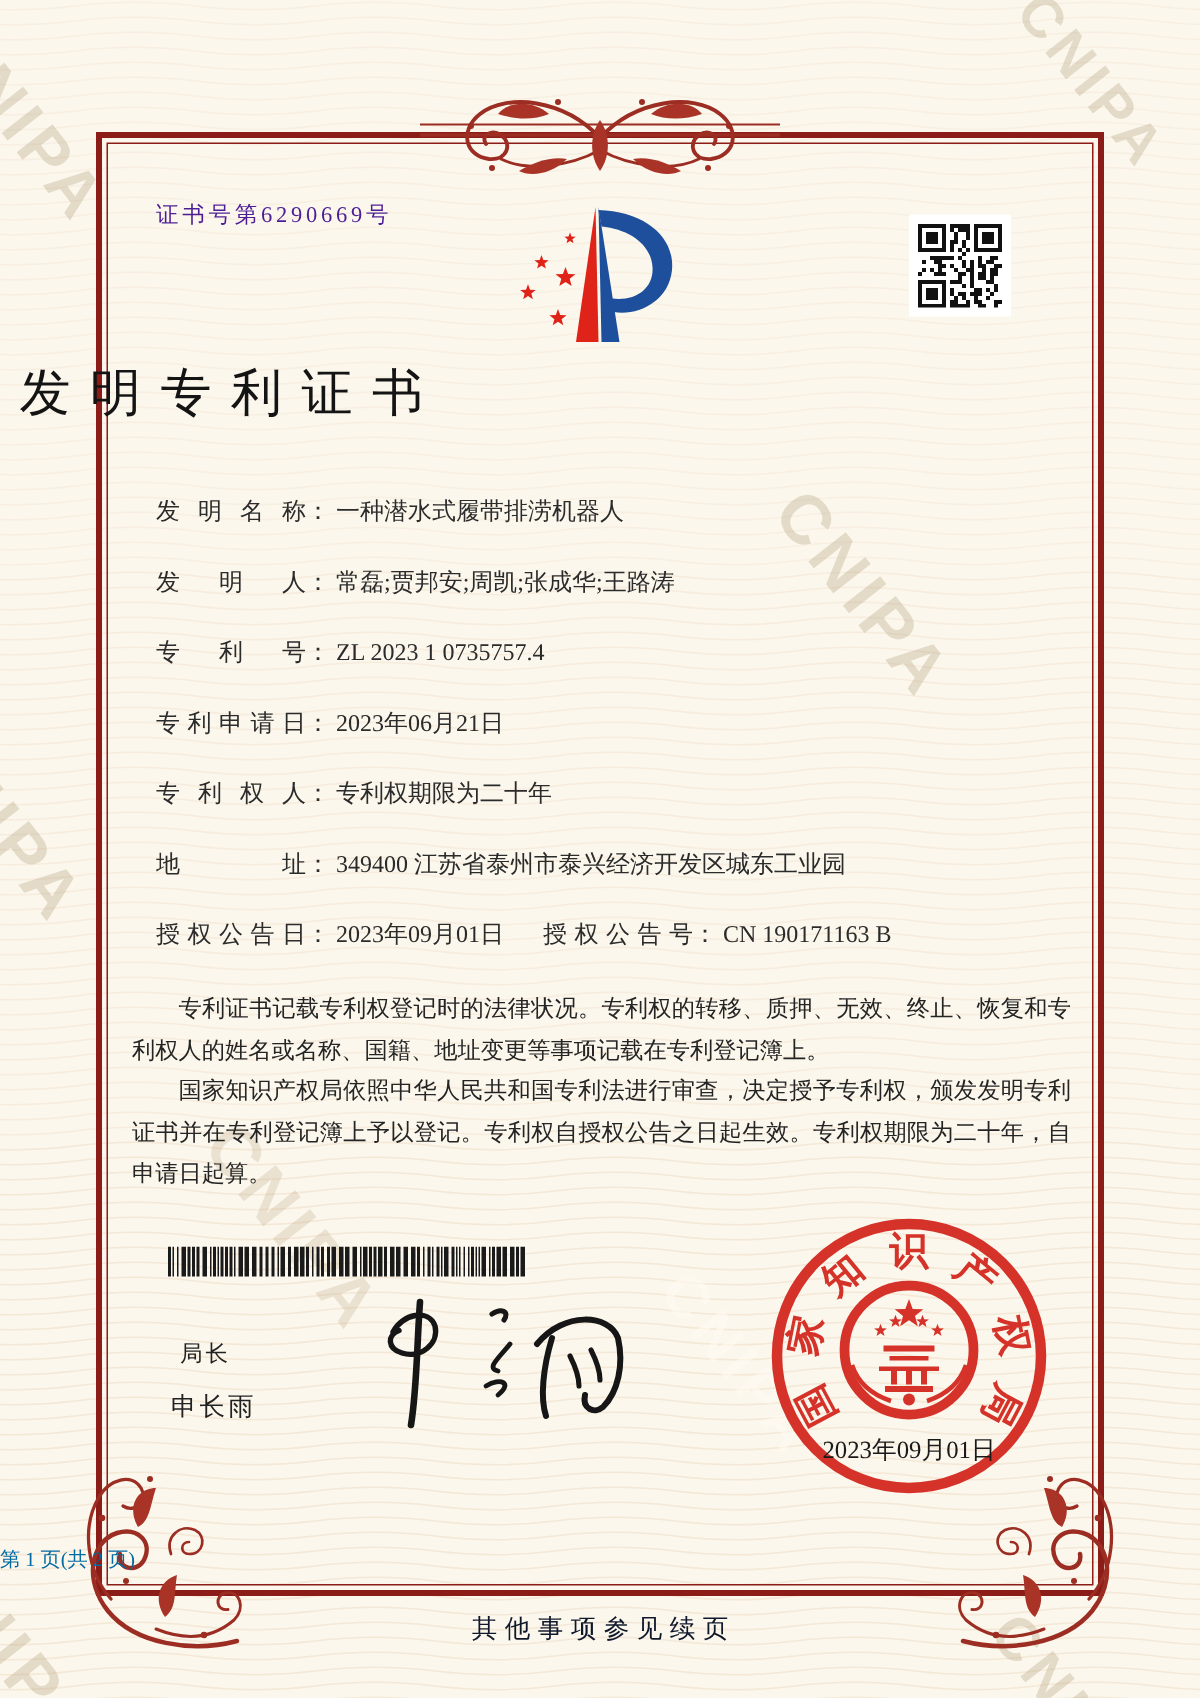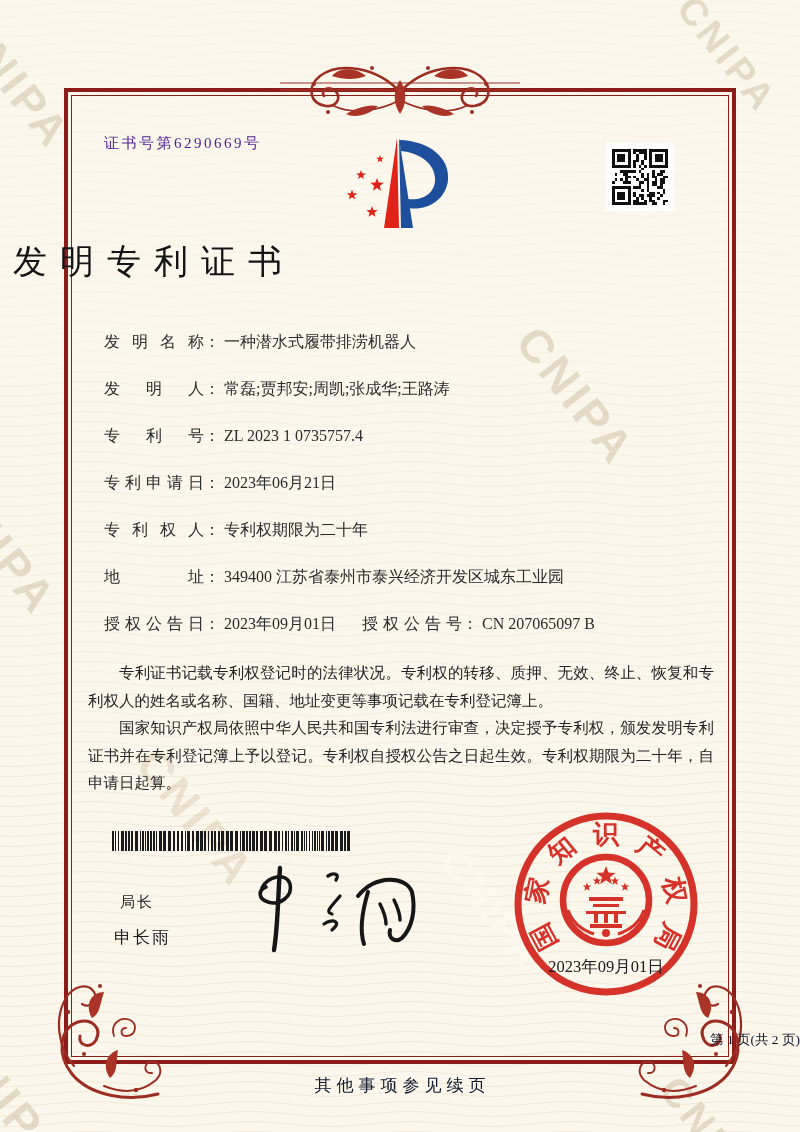--- a/index.html
+++ b/index.html
@@ -50,21 +50,21 @@
 
   .barcode{left:112px;top:831px;}
 
   .sig-title{left:120px;top:893px;font-size:15px;letter-spacing:2px;}
   .sig-name{left:114px;top:926px;font-size:17px;letter-spacing:2px;}
   .autograph{left:228px;top:854px;}
 
   .seal{left:508px;top:806px;}
   .seal-date{font-family:"Liberation Serif","DejaVu Serif",serif;}
 
-  .page-no{left:0;right:0;top:1031px;text-align:right;font-size:13.5px;color:#0f172a;}
+  .page-no{left:0;right:0;top:1031px;text-align:left;font-size:13.5px;color:#0369a1;}
   .foot-note{left:0;right:0;top:1074px;text-align:center;font-size:17px;
              letter-spacing:5px;text-indent:5px;color:#0f172a;}
 </style>
 </head>
 <body>
 
 <div class="page">
 
   <svg id="waves" width="800" height="1132">
       <path d="M-30 4 q 40 5 80 0 t 80 0 t 80 0 t 80 0 t 80 0 t 80 0 t 80 0 t 80 0 t 80 0 t 80 0 t 80 0 t 80 0" fill="none" stroke="#efd7bf" stroke-width="1" opacity="0.22"></path>
@@ -539,21 +539,21 @@
         <span class="fvalue">2023年09月01日</span>
       <span class="pair2">
         <span class="flabel jlabel">
             <span>授</span>
             <span>权</span>
             <span>公</span>
             <span>告</span>
             <span>号</span>
           </span>
           <span class="fcolon">：</span>
-          <span class="fvalue">CN 207065097 B</span>
+          <span class="fvalue">CN 190171163 B</span>
       </span>
     </div>
   </div>
 
   <div class="abs paragraphs">
     <p>专利证书记载专利权登记时的法律状况。专利权的转移、质押、无效、终止、恢复和专利权人的姓名或名称、国籍、地址变更等事项记载在专利登记簿上。</p>
     <p>国家知识产权局依照中华人民共和国专利法进行审查，决定授予专利权，颁发发明专利证书并在专利登记簿上予以登记。专利权自授权公告之日起生效。专利权期限为二十年，自申请日起算。</p>
   </div>
 
   <svg class="abs barcode" id="barcode" width="240" height="21">

